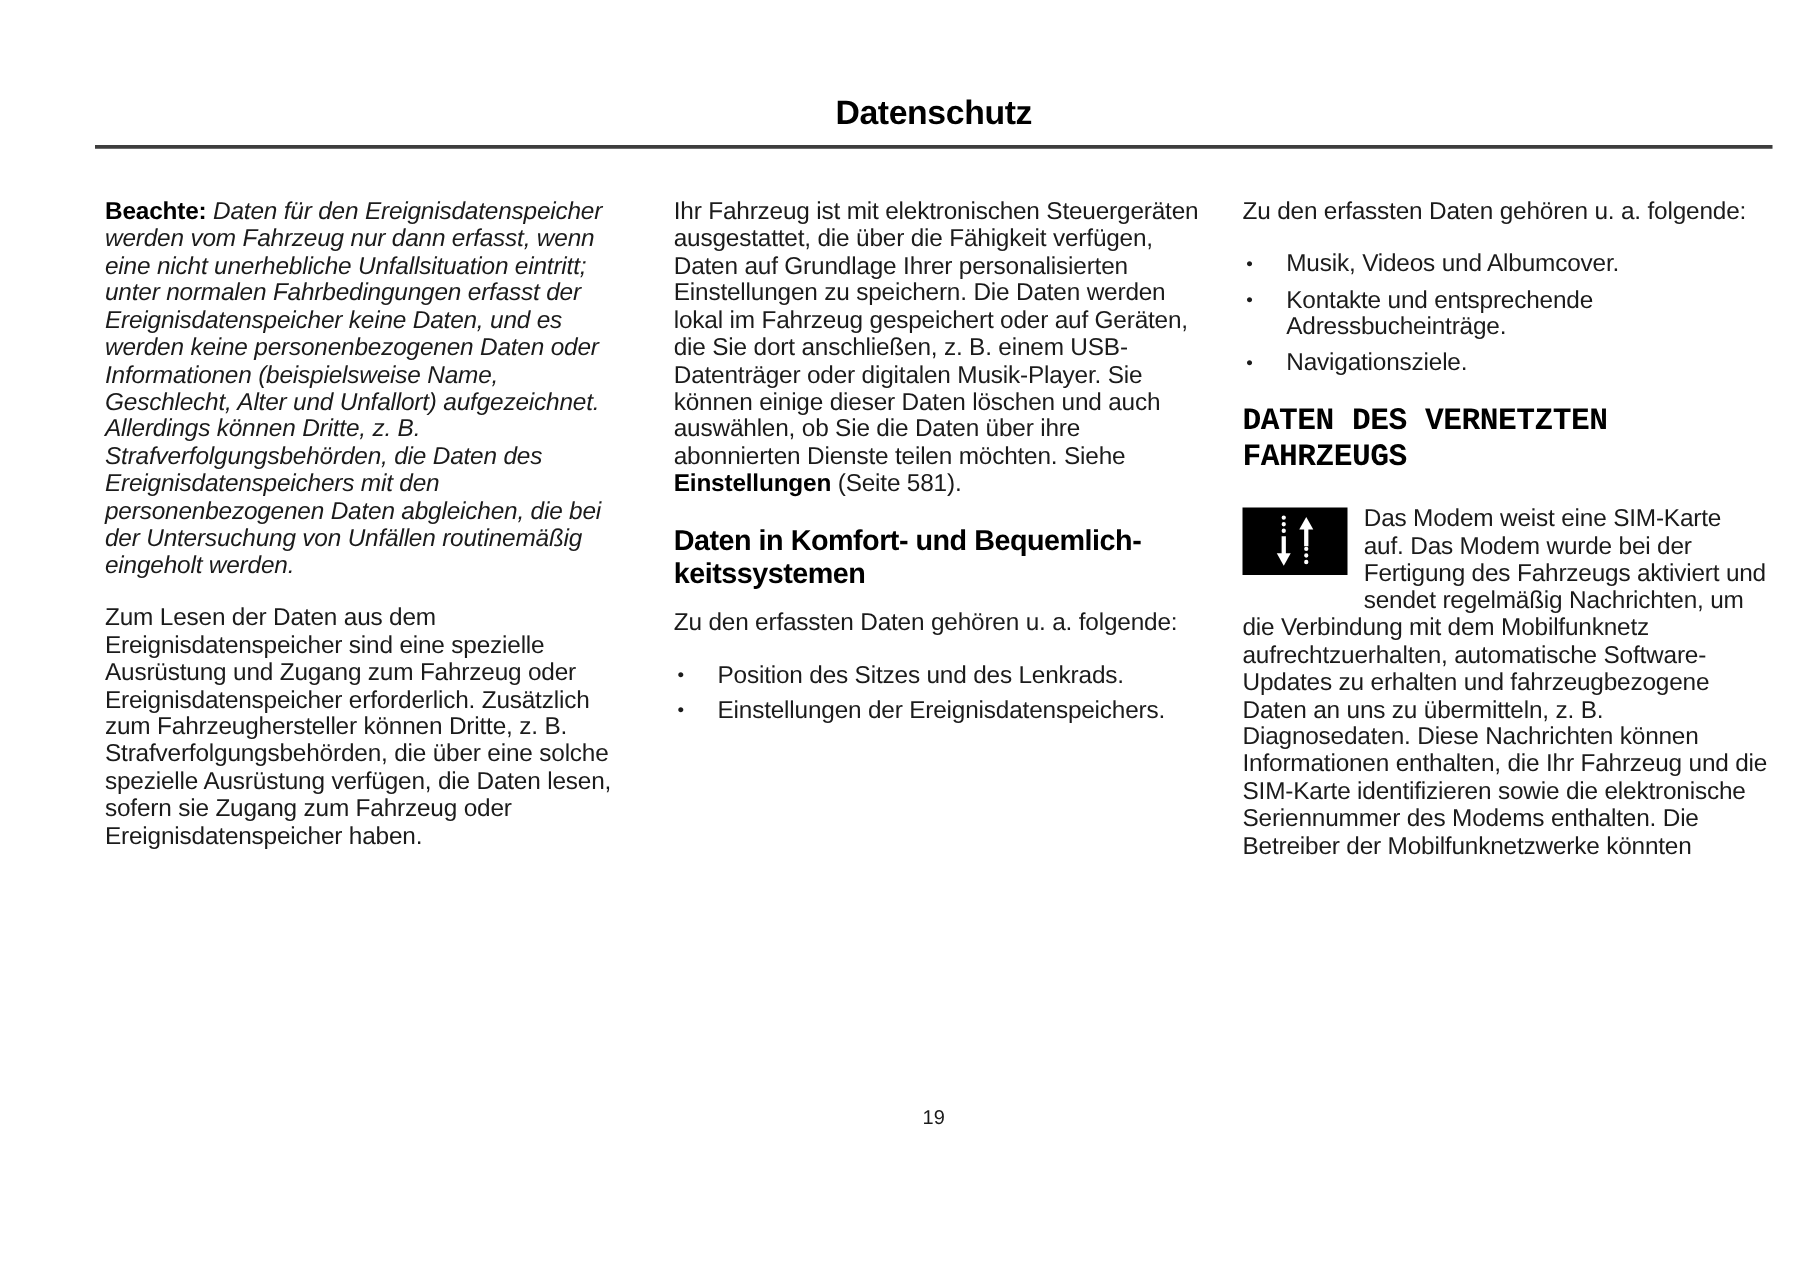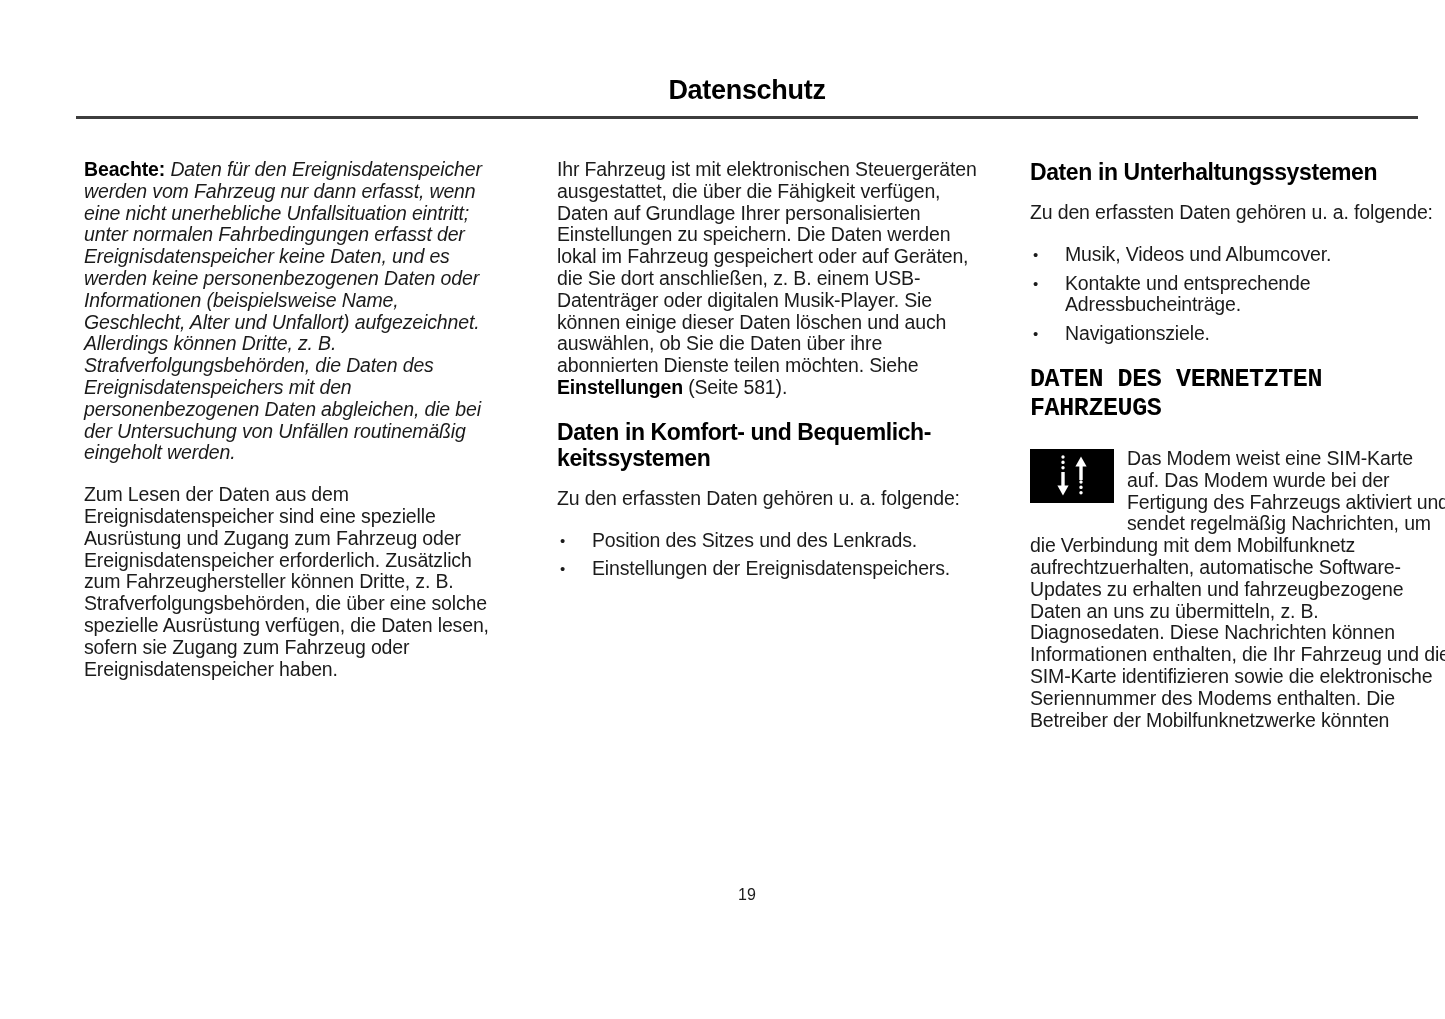--- a/index.html
+++ b/index.html
@@ -35,21 +35,21 @@
     background: #3d3d3d;
   }
 
   .columns {
     position: absolute;
     top: 159px;
     left: 84px;
     width: 1330px;
     display: grid;
     grid-template-columns: 420px 420px 420px;
-    column-gap: 53px;
+    column-gap: 35px;
     font-size: 19.5px;
     line-height: 21.8px;
     letter-spacing: -0.15px;
   }
 
   .col { min-width: 0; }
 
   p { margin: 0 0 20px 0; }
 
   .note { font-style: italic; }
@@ -133,21 +133,20 @@
 
     <h2 class="sub-heading">Daten in Komfort- und Bequemlich-keitssystemen</h2>
     <p>Zu den erfassten Daten gehören u. a. folgende:</p>
     <ul class="bullet-list">
       <li>Position des Sitzes und des Lenkrads.</li>
       <li>Einstellungen der Ereignisdatenspeichers.</li>
     </ul>
   </div>
 
   <div class="col">
-    <h2 class="sub-heading">Daten in Unterhaltungssystemen</h2>
     <p>Zu den erfassten Daten gehören u. a. folgende:</p>
     <ul class="bullet-list">
       <li>Musik, Videos und Albumcover.</li>
       <li>Kontakte und entsprechende Adressbucheinträge.</li>
       <li>Navigationsziele.</li>
     </ul>
 
     <h1 class="section-heading connected-heading">DATEN DES VERNETZTEN FAHRZEUGS</h1>
 
     <div class="modem-block">

